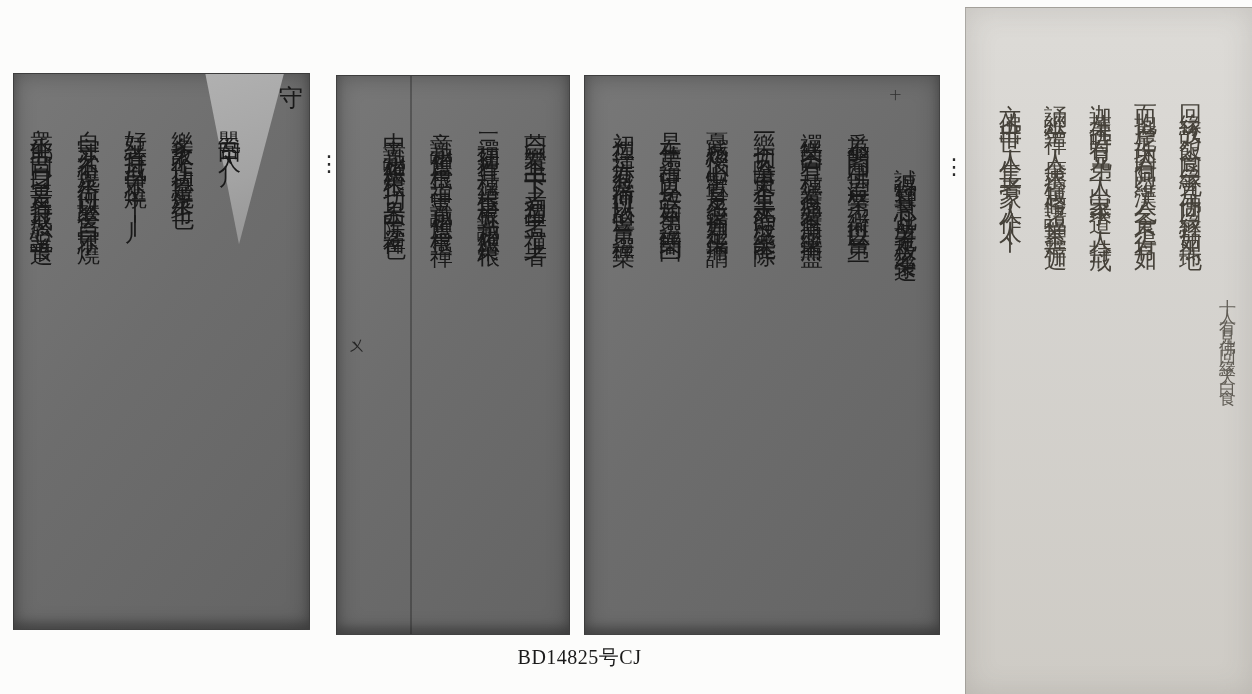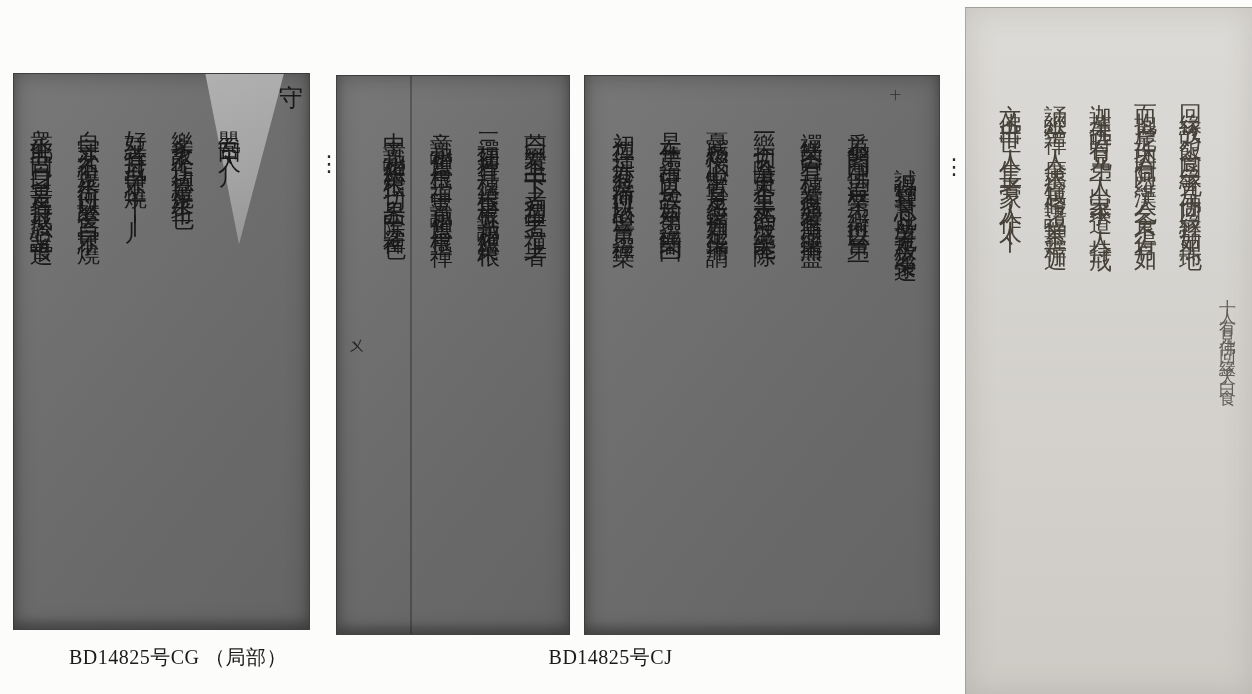--- a/index.html
+++ b/index.html
@@ -83,21 +83,21 @@
 
   
   .caption {
     position:absolute; top:644px;
     font-size:20px; letter-spacing:.5px;
     color: var(--caption-ink,#1a1a1a);
     text-align:center;
     font-family:"Liberation Serif", serif;
   }
   .cap1 { left:13px;  width:330px; }
-  .cap2 { left:408px; width:405px; }
+  .cap2 { left:377px; width:405px; }
   .cap3 { left:965px; width:270px; }
 </style>
 </head>
 <body>
 
 <div class="page">
 
   <div class="panel dark p1">
     <div class="tear"></div>
     <span class="corner-char">守</span>
@@ -143,16 +143,15 @@
         <span class="col">十人有見佛回緣天白食</span>
         <span class="col">回緣故乃飯食回緣无見佛回緣群如黑地</span>
         <span class="col">而抱摩尼珠因有阿羅漢人乞食不得有如</span>
         <span class="col">迦葉佛時有兄弟二人出家求道一人持戒</span>
         <span class="col">誦經坐禪一人廣求檀越脩諸福業至釋迦</span>
         <span class="col">文佛出世一人生長者家一人作人丨丶</span>
       </div>
 
   </div>
 
-  <div class="caption cap1">BD14825号CG （局部）</div>
   <div class="caption cap2">BD14825号CJ</div>
 
 </div>
 
 </body></html>

